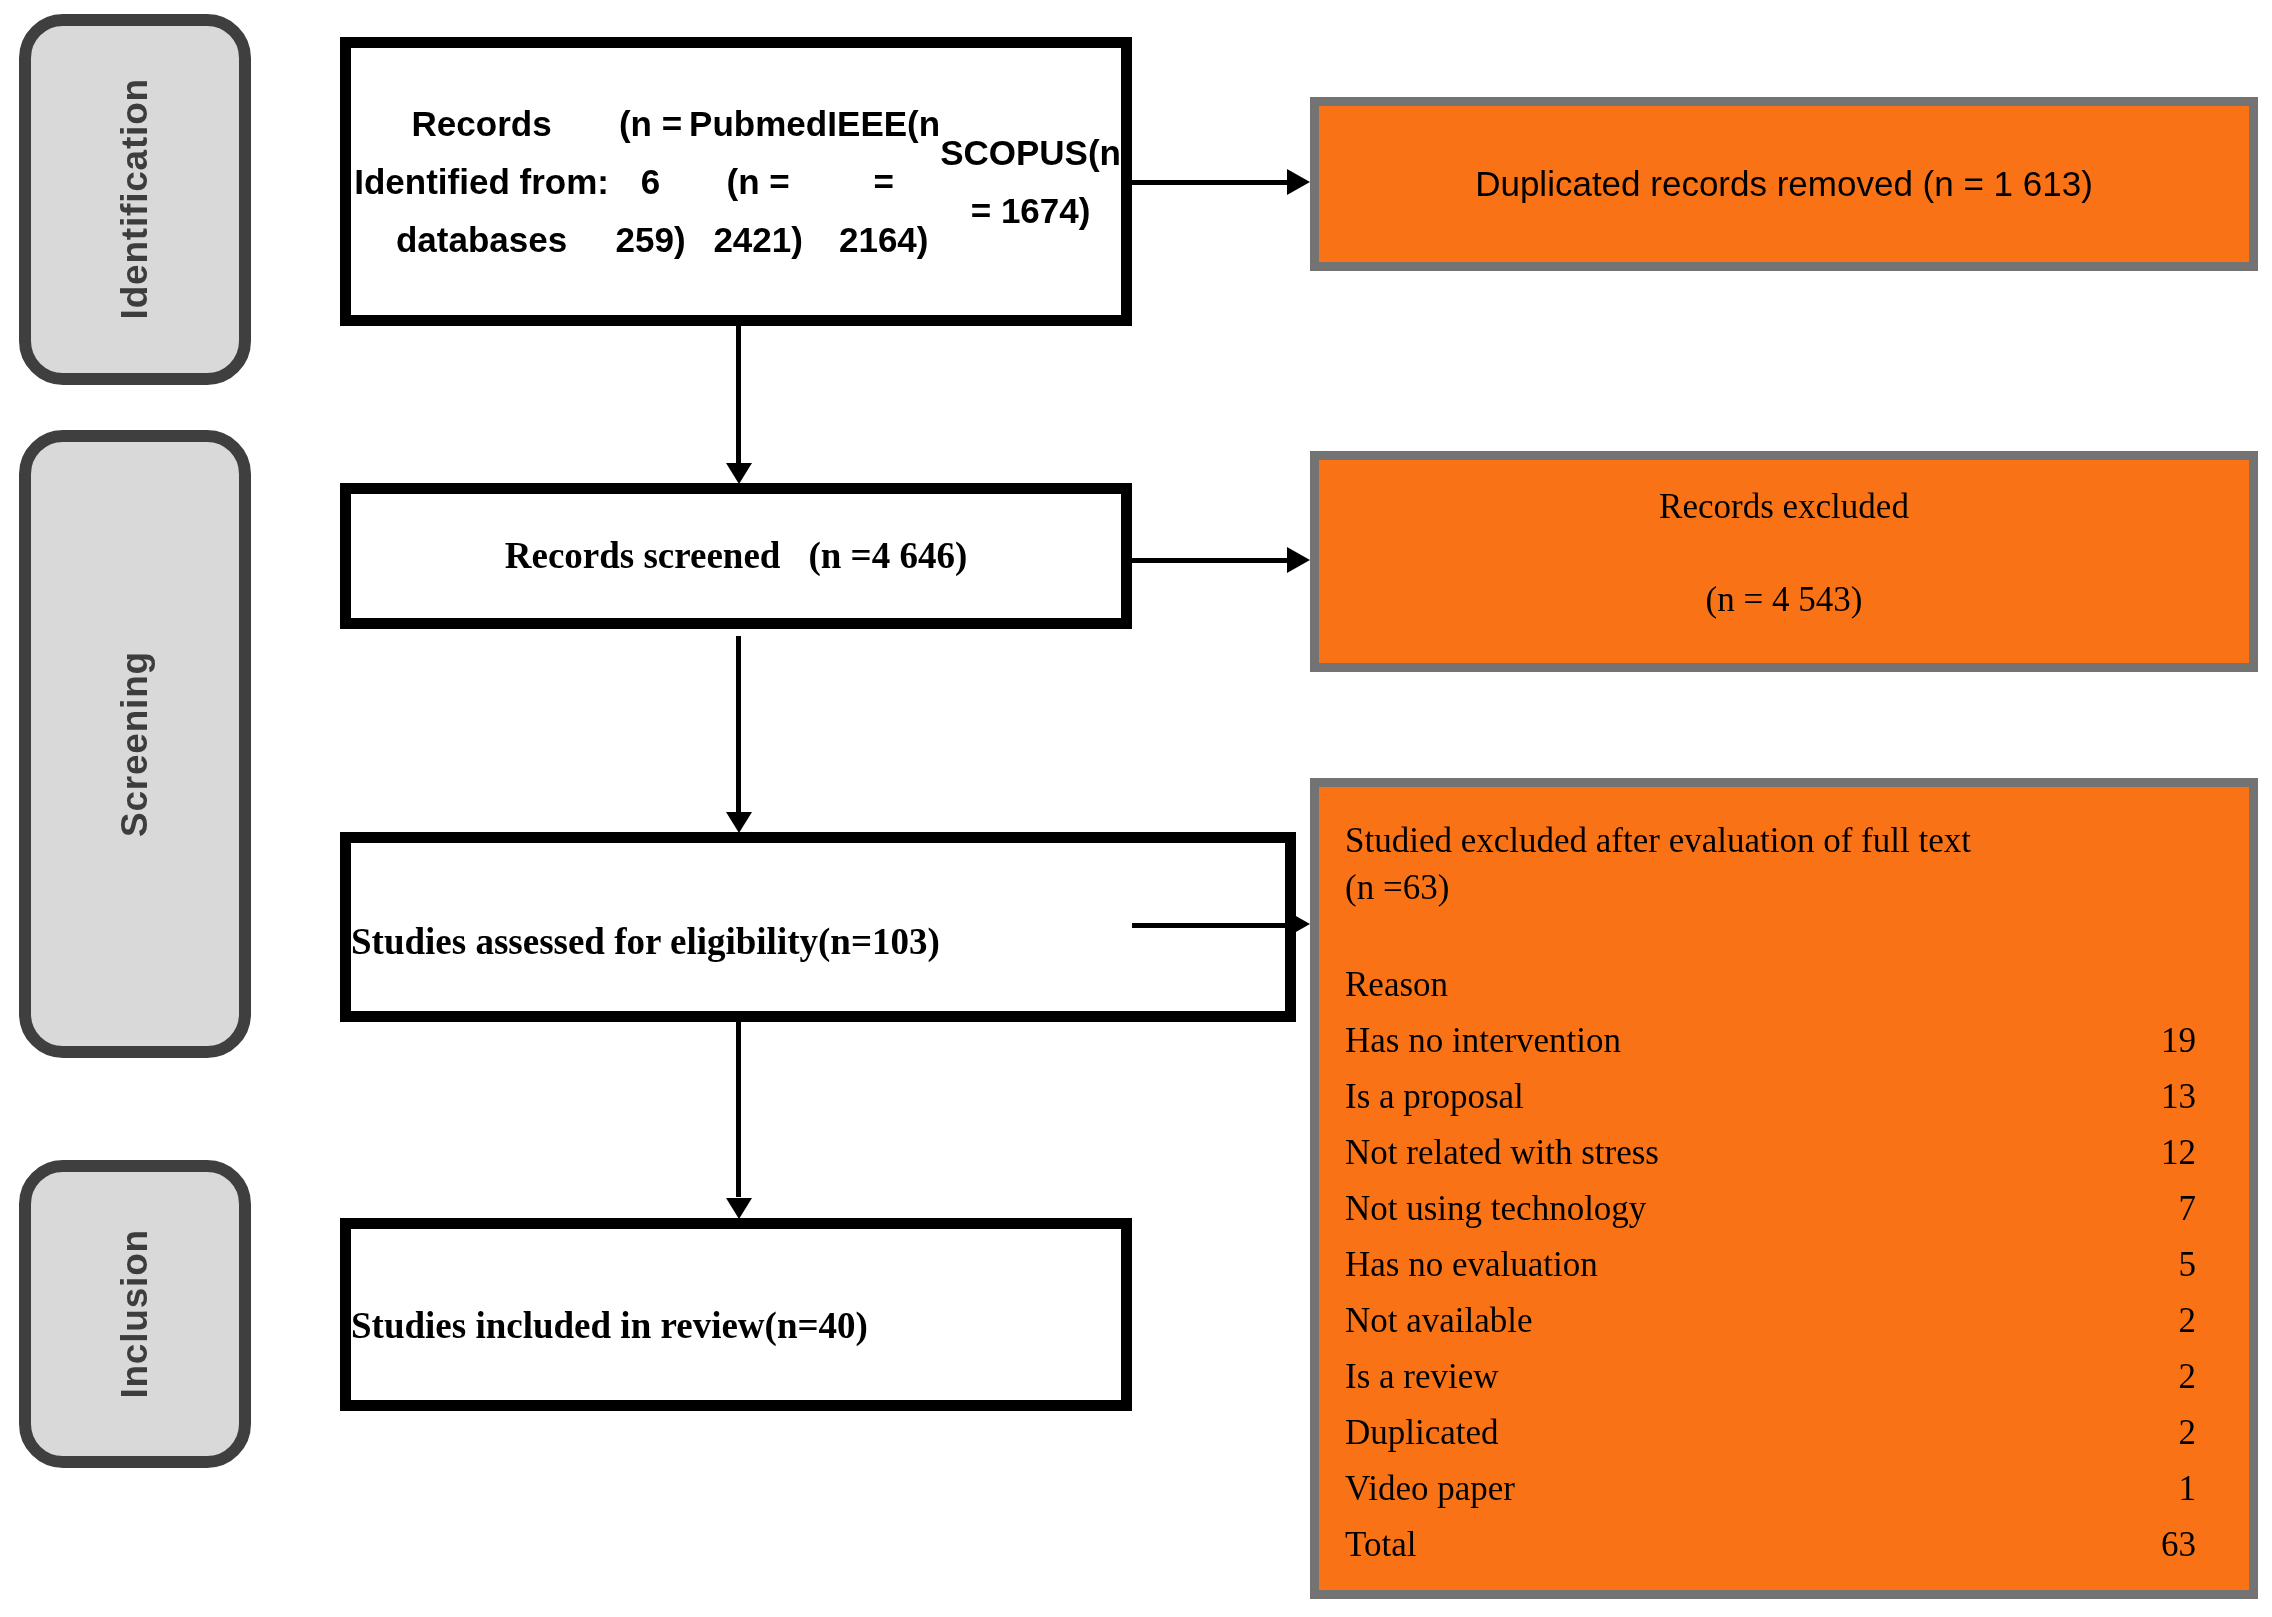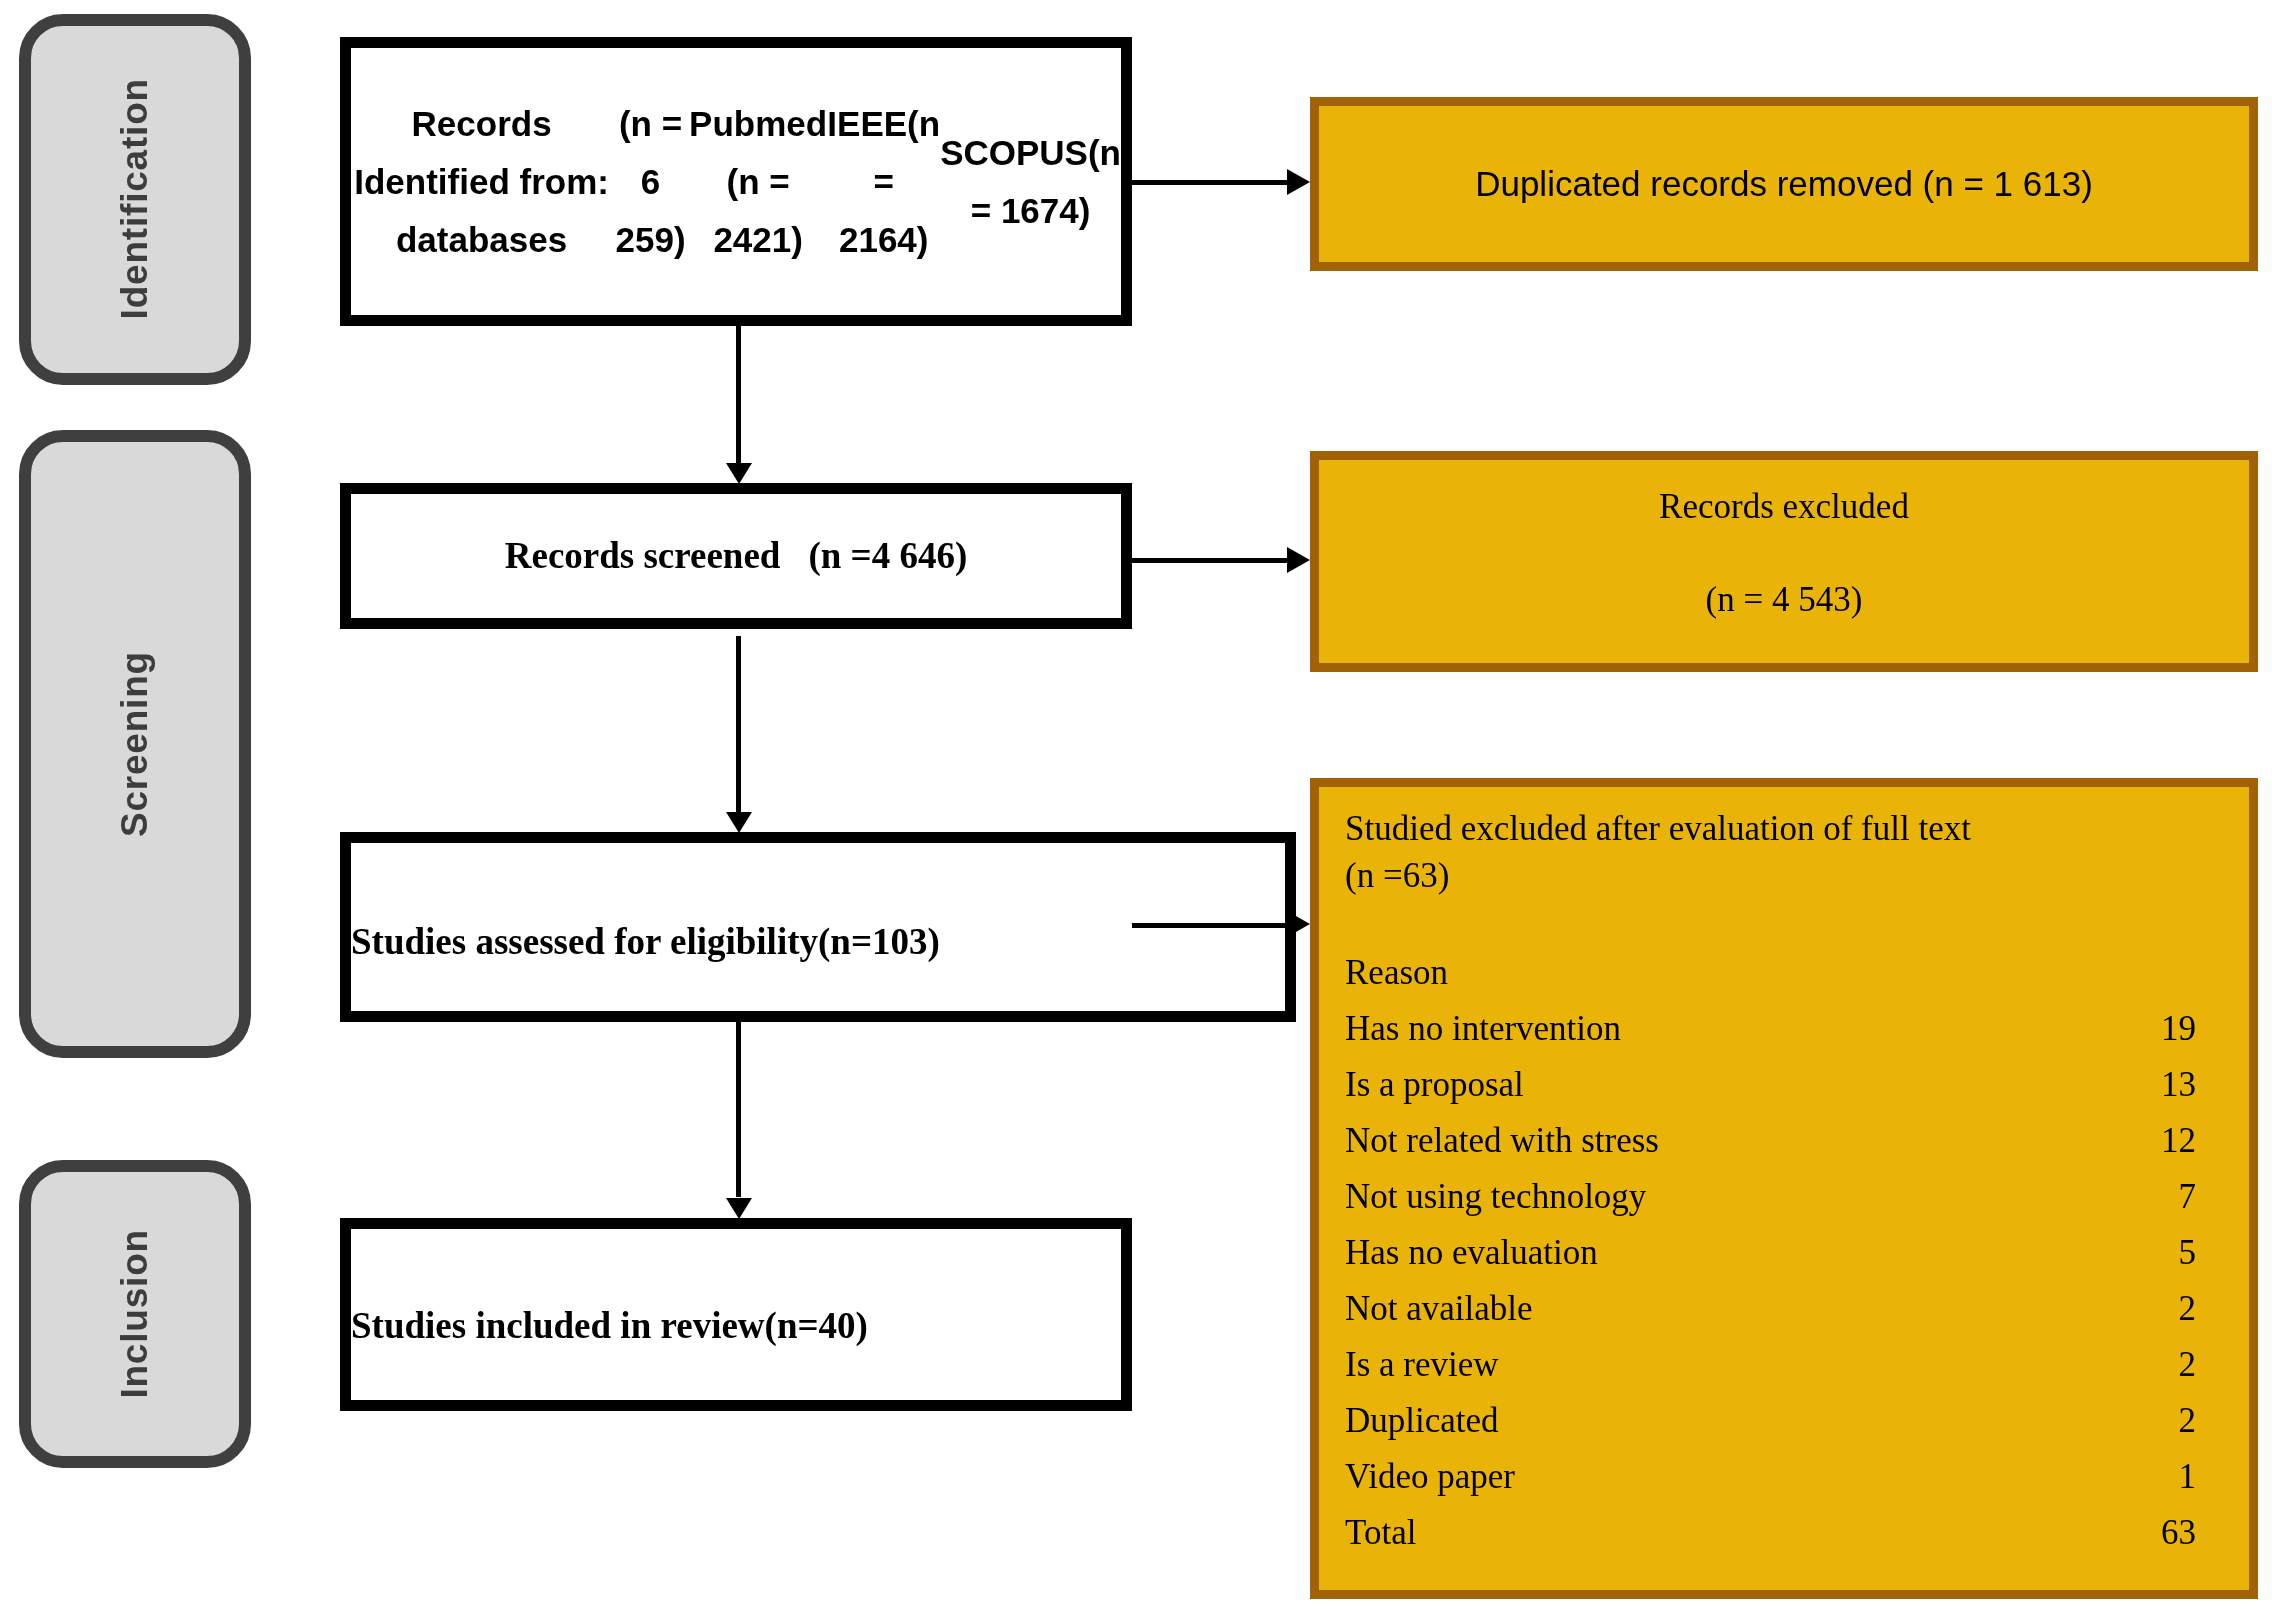--- a/index.html
+++ b/index.html
@@ -43,22 +43,22 @@
     background: #ffffff;
     border: 11.4px solid #000000;
     box-sizing: border-box;
     display: flex;
     flex-direction: row;
     align-items: center;
     text-align: center;
   }
   .rbox {
     position: absolute;
-    background: #eab308;
-    border: 9px solid #a16207;
+    background: #f97316;
+    border: 9px solid #737373;
     box-sizing: border-box;
   }
 
   .sans-bold { font-family: "Liberation Sans", sans-serif; font-weight: bold; }
   .sans      { font-family: "Liberation Sans", sans-serif; font-weight: normal; }
   .serif-bold{ font-family: "Liberation Serif", serif; font-weight: bold; }
   .serif     { font-family: "Liberation Serif", serif; font-weight: normal; }
 
   .box-identified { left: 340px; top: 37px; width: 792px; height: 289px;
                     justify-content: center; font-size: 35px; line-height: 58px; }
@@ -71,21 +71,21 @@
 
   .box-dup-removed { left: 1310px; top: 97px; width: 948px; height: 174px;
                      display: flex; align-items: center; justify-content: center;
                      text-align: center; font-size: 35px; }
   .box-rec-excluded{ left: 1310px; top: 451px; width: 948px; height: 221px;
                      display: flex; flex-direction: column; align-items: center;
                      text-align: center; font-size: 35px; padding-top: 27px; }
   .box-rec-excluded .line2 { margin-top: 53px; }
 
   .box-ft-excluded { left: 1310px; top: 778px; width: 948px; height: 821px;
-                     font-size: 35px; padding: 18px 53px 0 26px; }
+                     font-size: 35px; padding: 30px 53px 0 26px; }
   .ft-title    { line-height: 47px; }
   .ft-subtitle { line-height: 47px; }
   .ft-reason-header { margin-top: 46px; line-height: 56px; }
   .reason-row  { display: flex; justify-content: space-between; line-height: 56px; }
 
   
   .hline { position: absolute; height: 4.6px; background: #000000; }
   .vline { position: absolute; width: 4.6px;  background: #000000; }
   .arrow-right {
     position: absolute; width: 0; height: 0;

